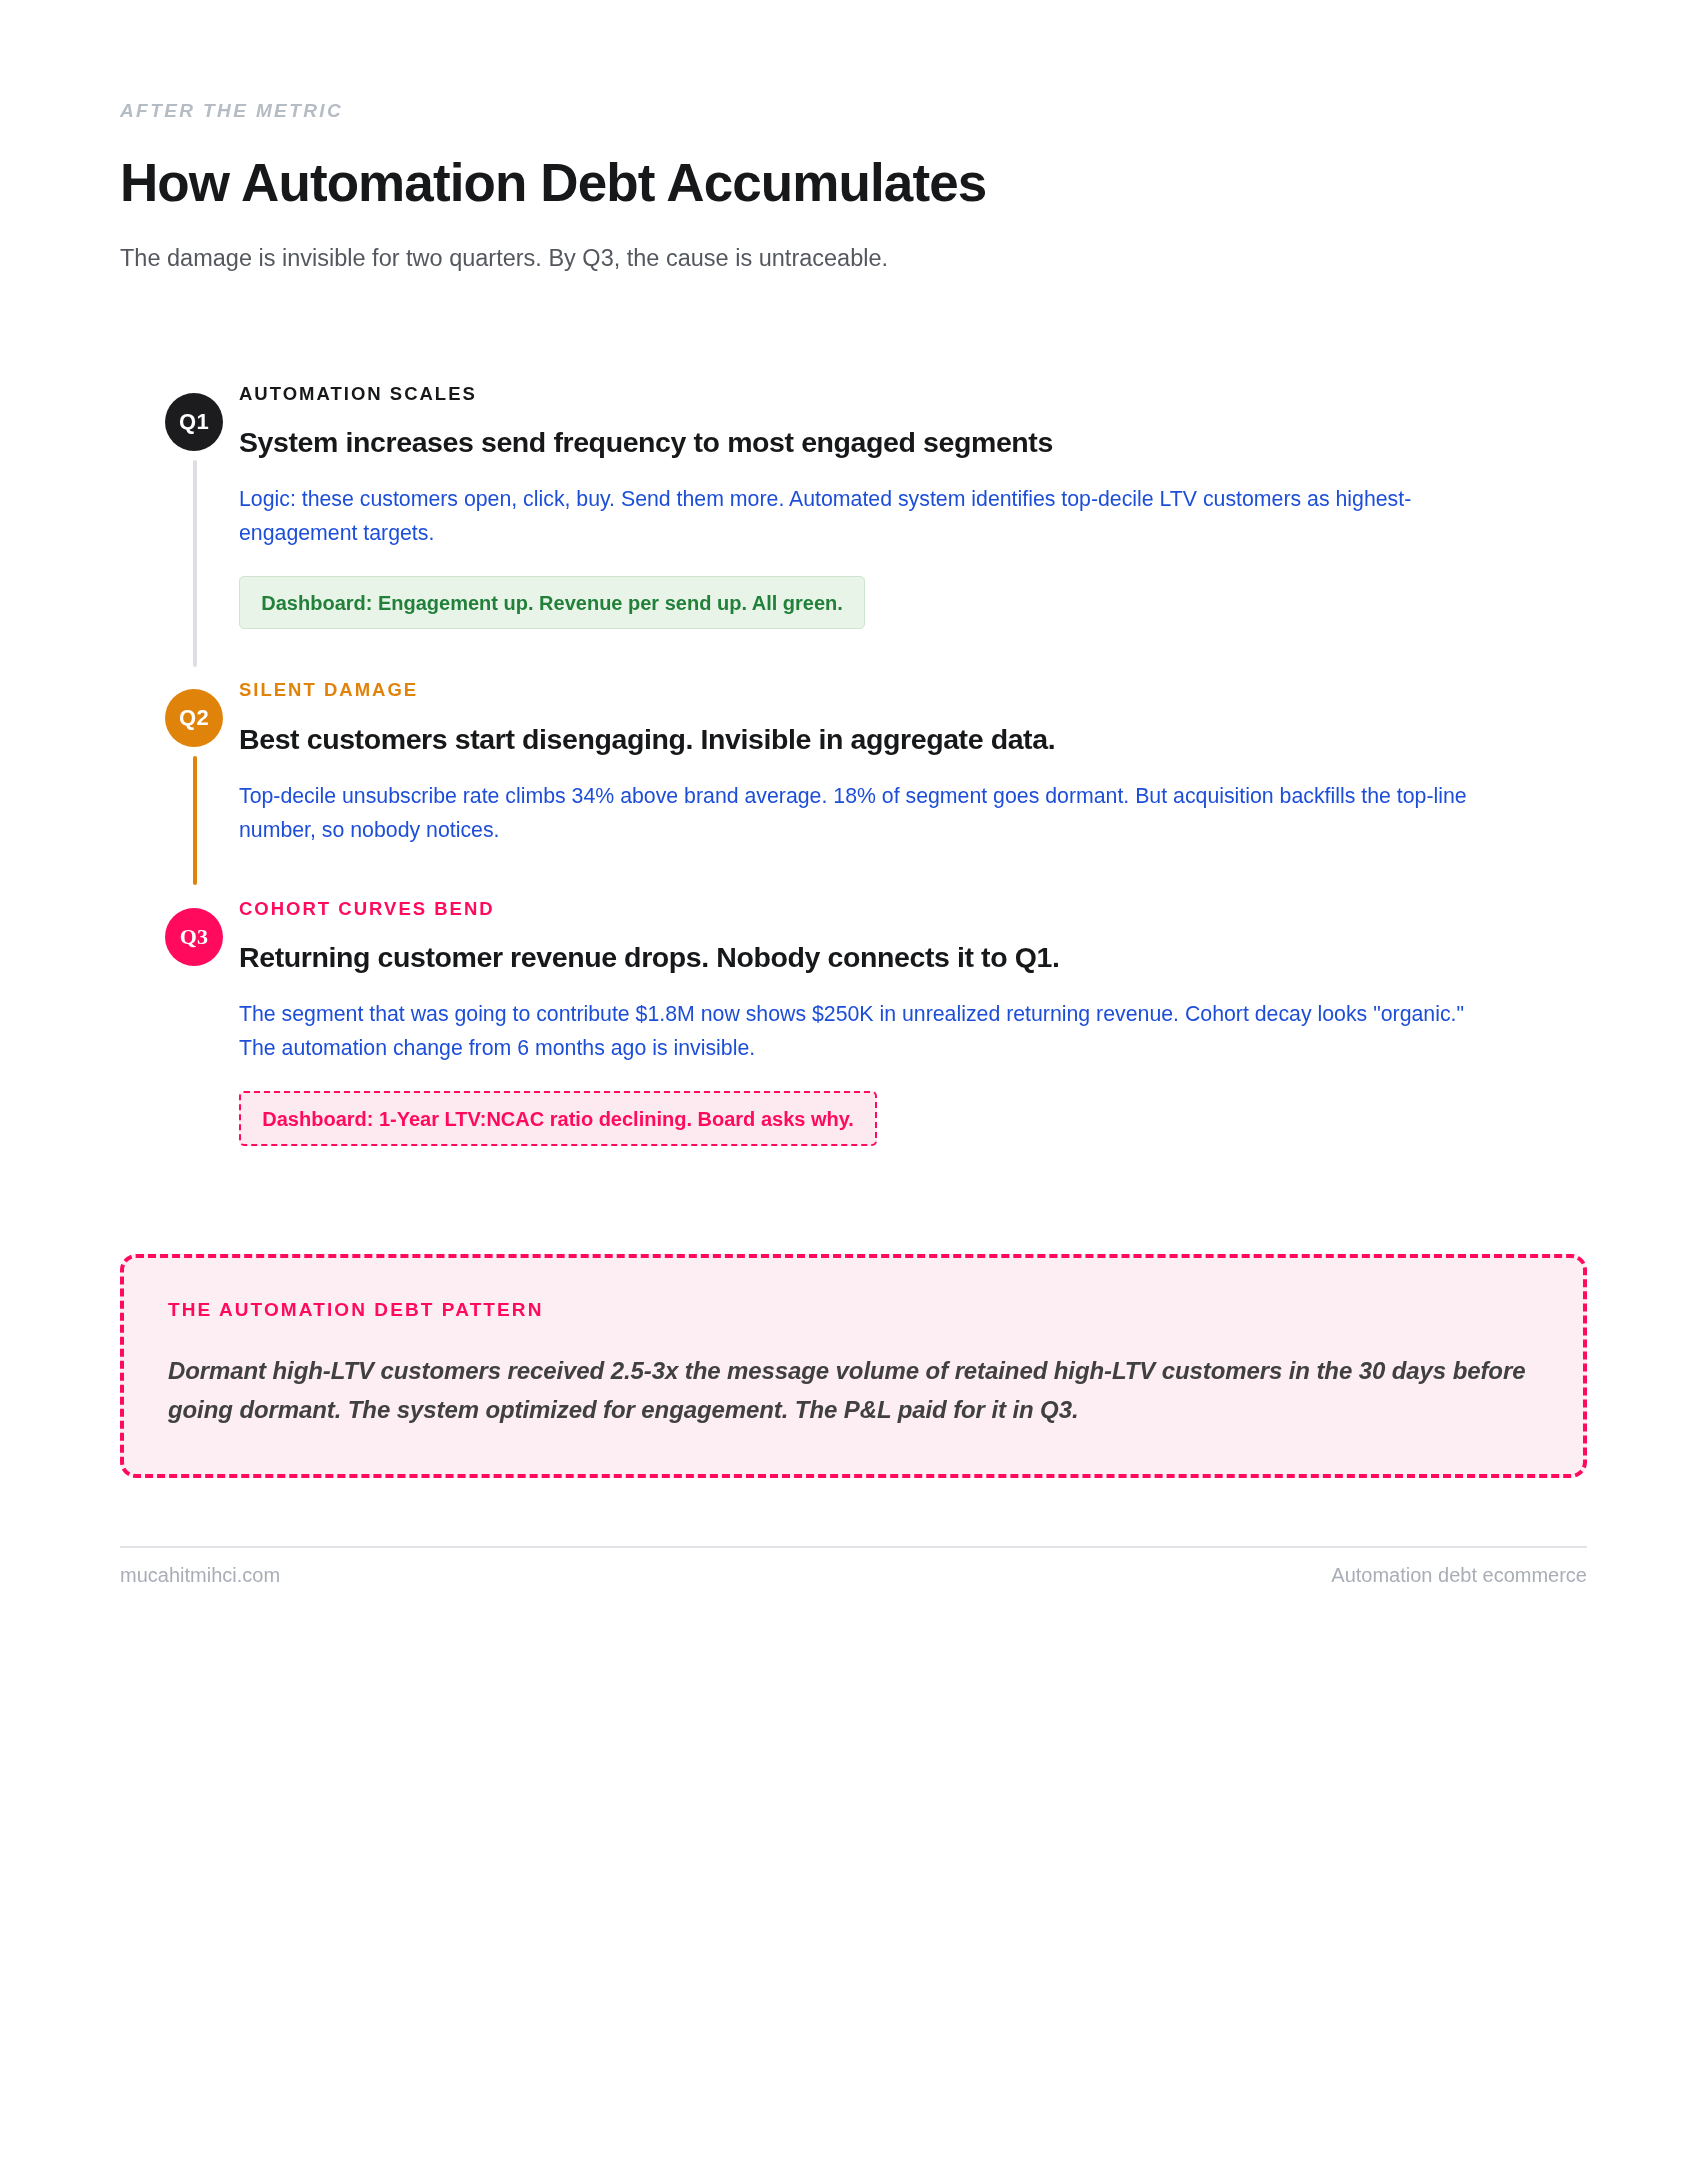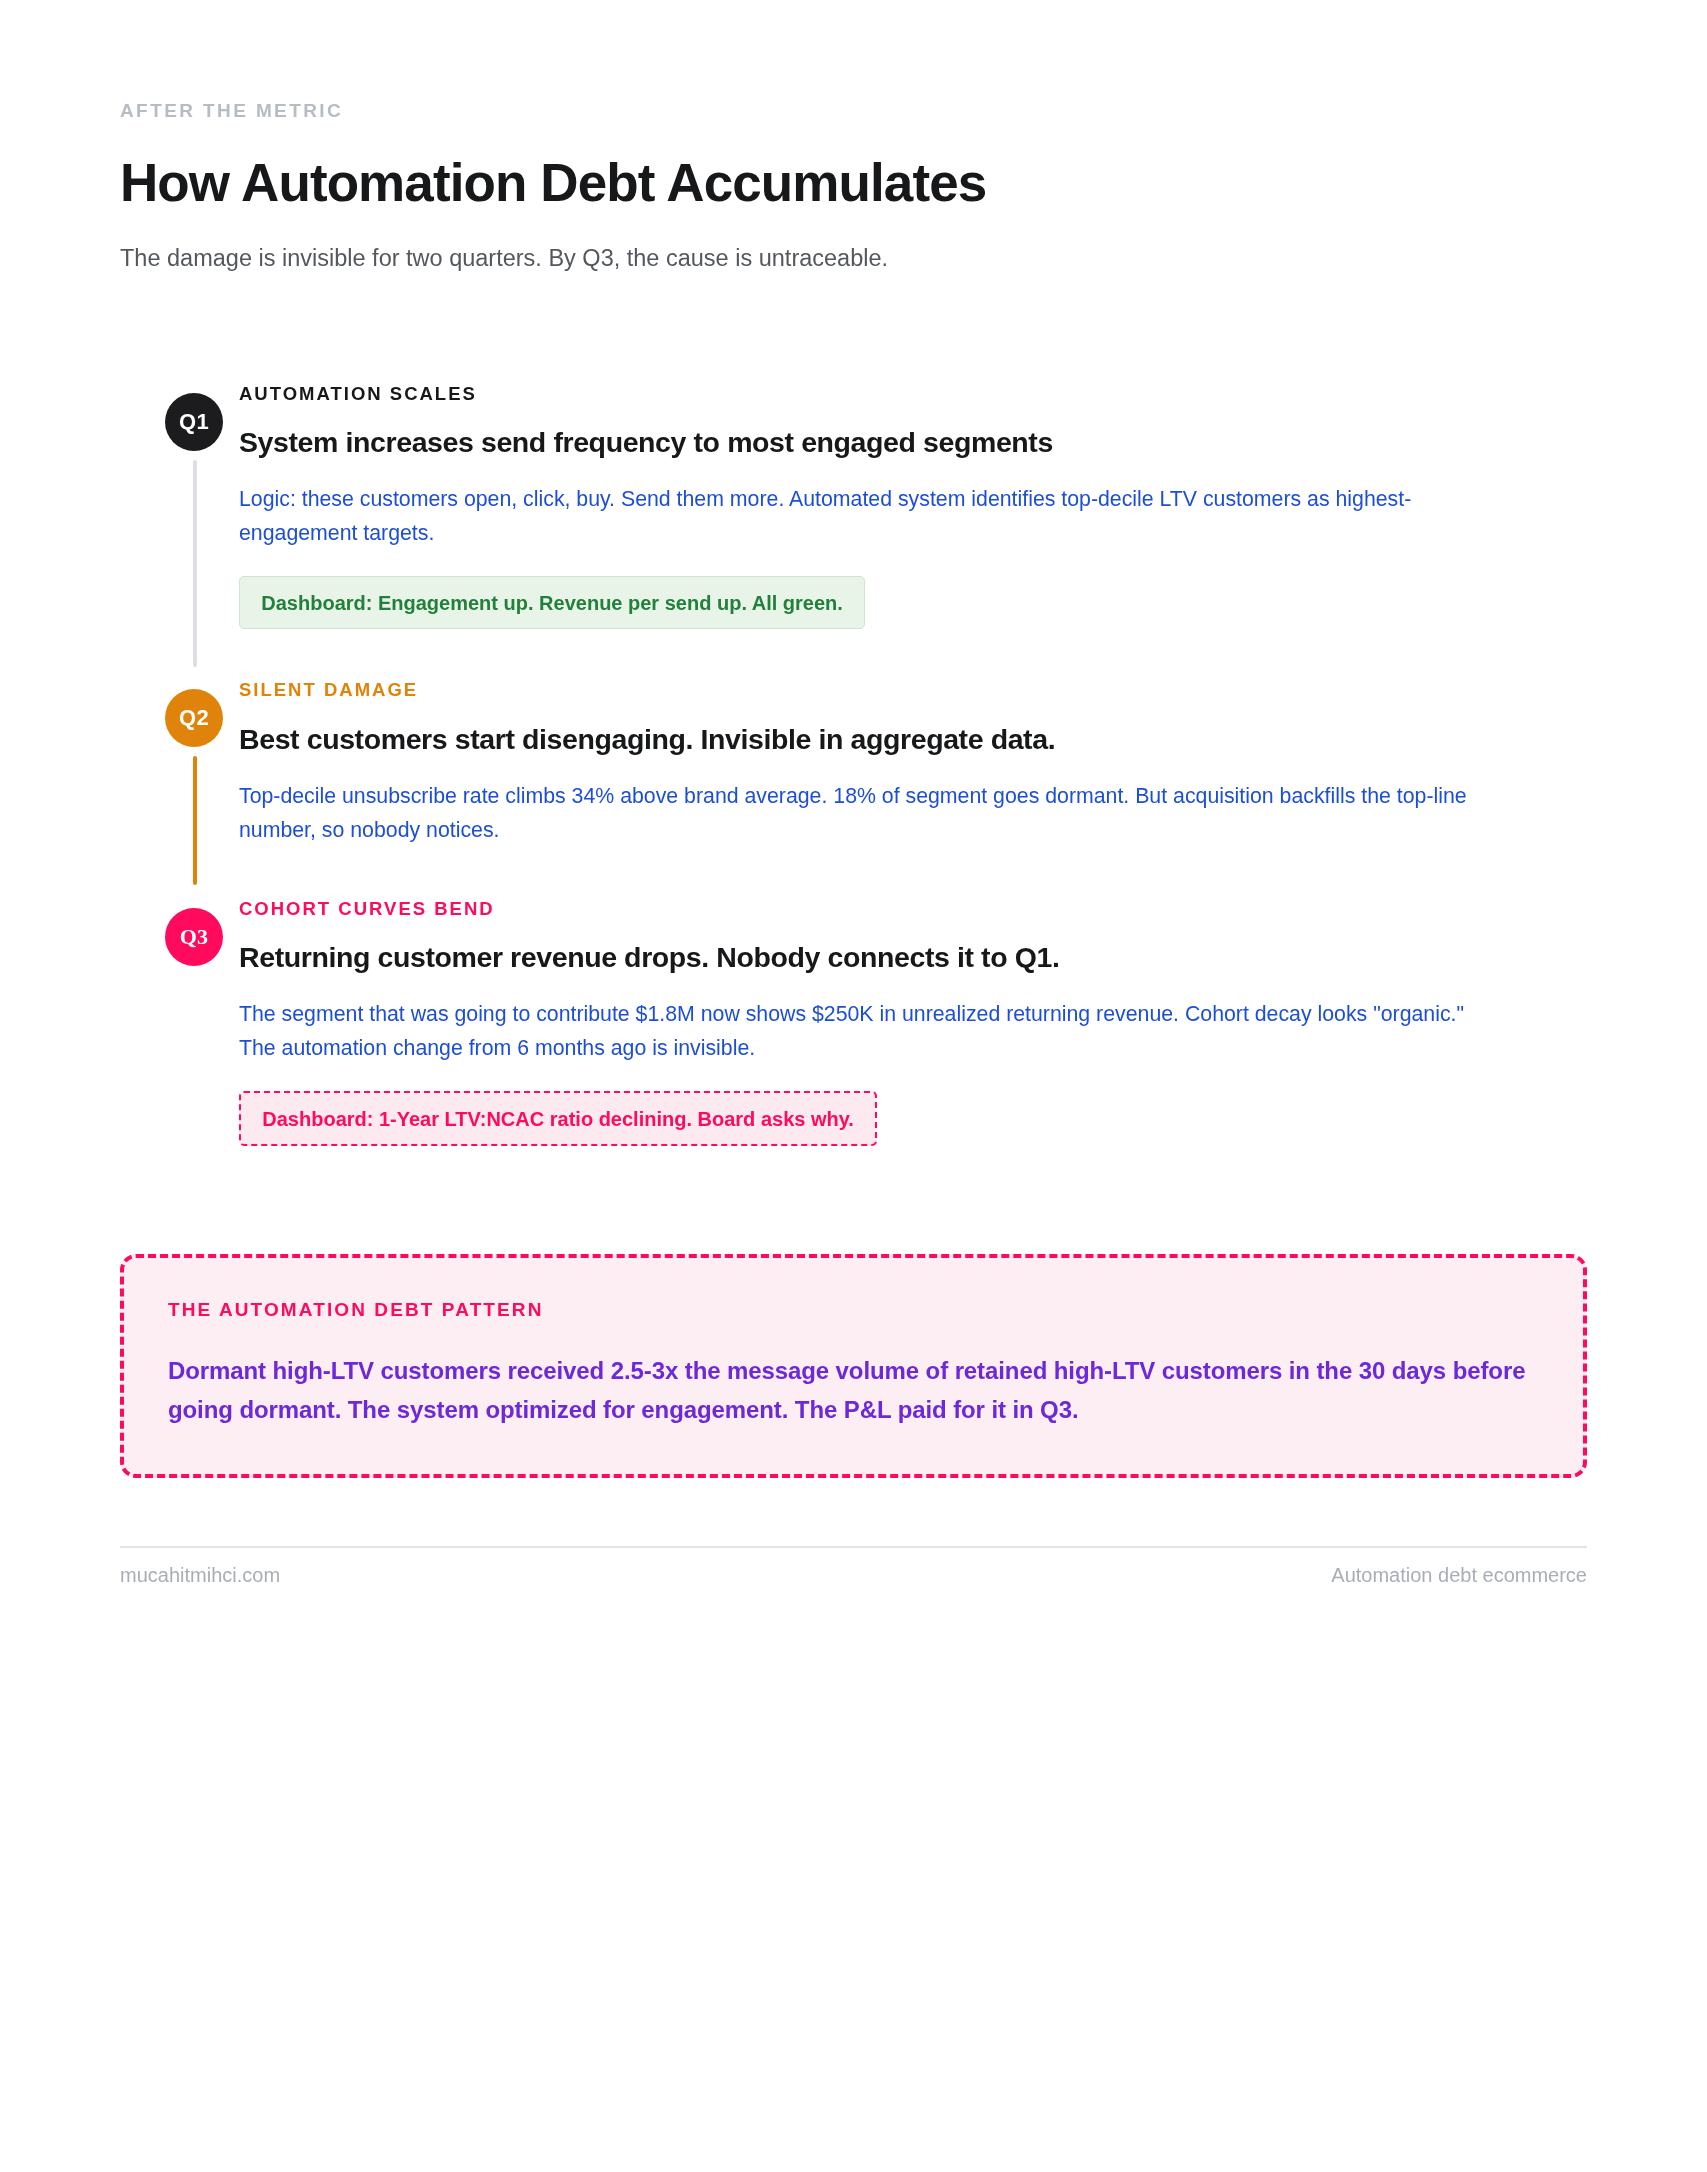--- a/index.html
+++ b/index.html
@@ -26,20 +26,21 @@
   
   .header { padding-top: 100px; }
 
   .eyebrow-top {
     font-size: 19px;
     font-weight: bold;
     letter-spacing: 2.4px;
     color: #b6bcc4;
     text-transform: uppercase;
     line-height: 1.2;
+    font-style: italic;
   }
 
   .page-title {
     margin-top: 30px;
     font-size: 53px;
     font-weight: bold;
     letter-spacing: -0.9px;
     color: #17181a;
     line-height: 1.12;
   }
@@ -163,23 +164,24 @@
     letter-spacing: 2.1px;
     text-transform: uppercase;
     color: #ff0a5c;
     line-height: 1.2;
   }
 
   .callout-text {
     margin-top: 30px;
     font-size: 24px;
     font-weight: bold;
-    color: #6d28d9;
+    color: #404040;
     line-height: 1.62;
     letter-spacing: -0.1px;
+    font-style: italic;
   }
 
   
   .footer-rule {
     margin-top: 68px;
     height: 2.1px;
     background: #e2e4e7;
   }
 
   .footer {

